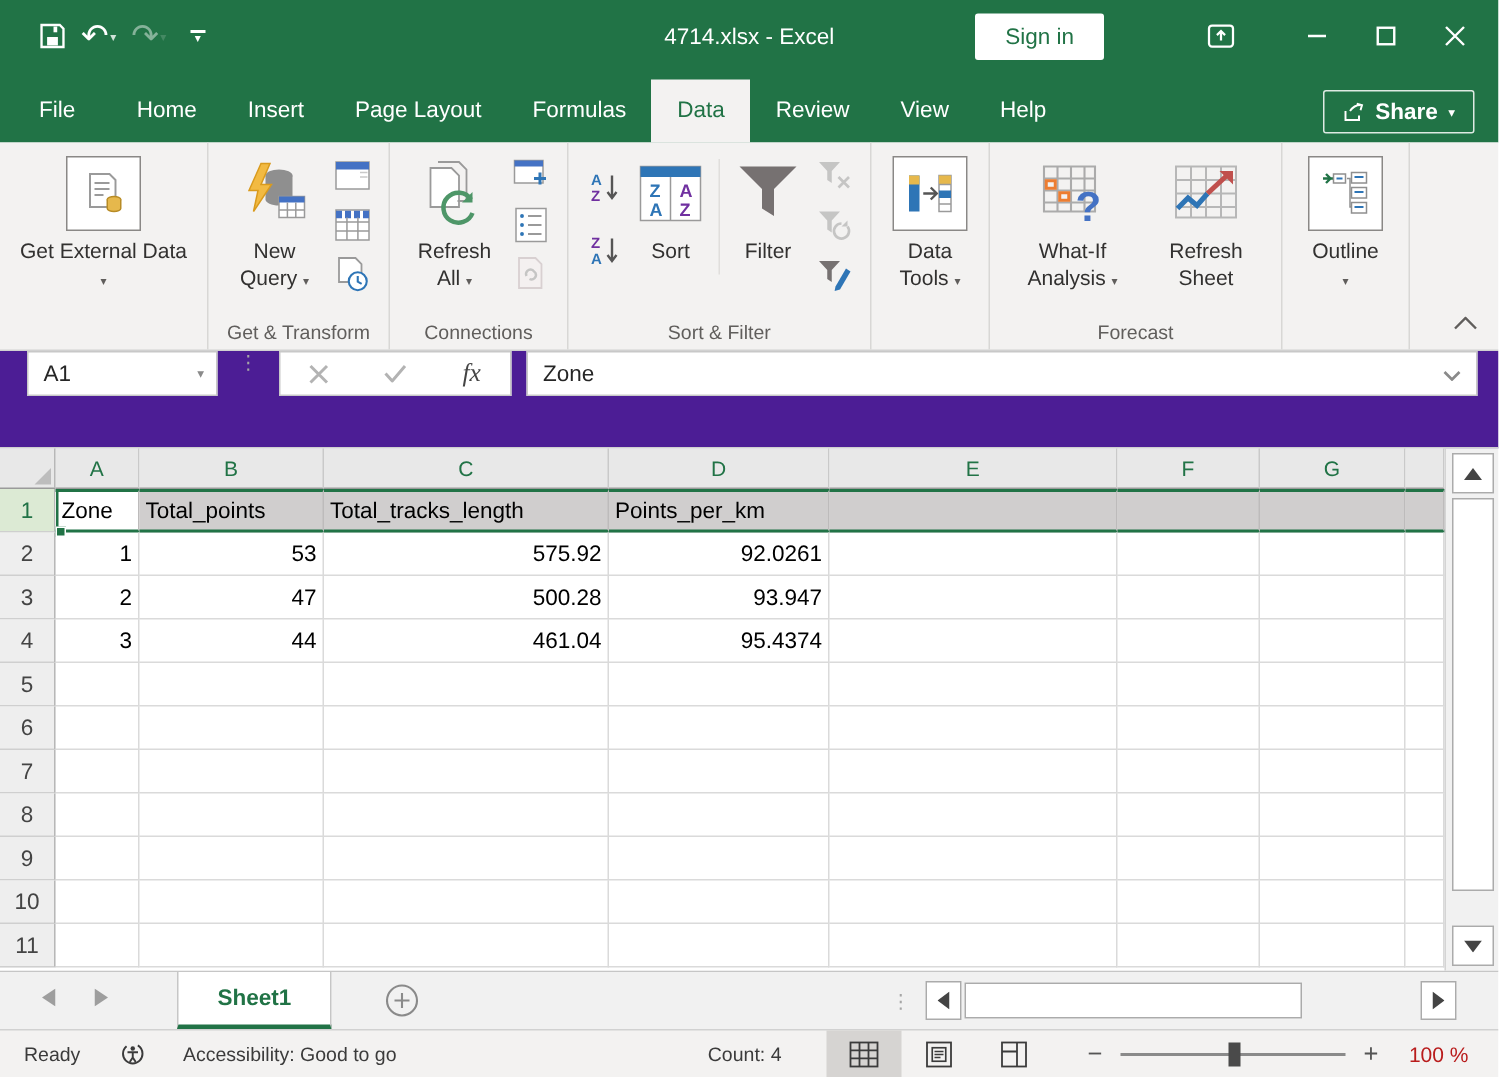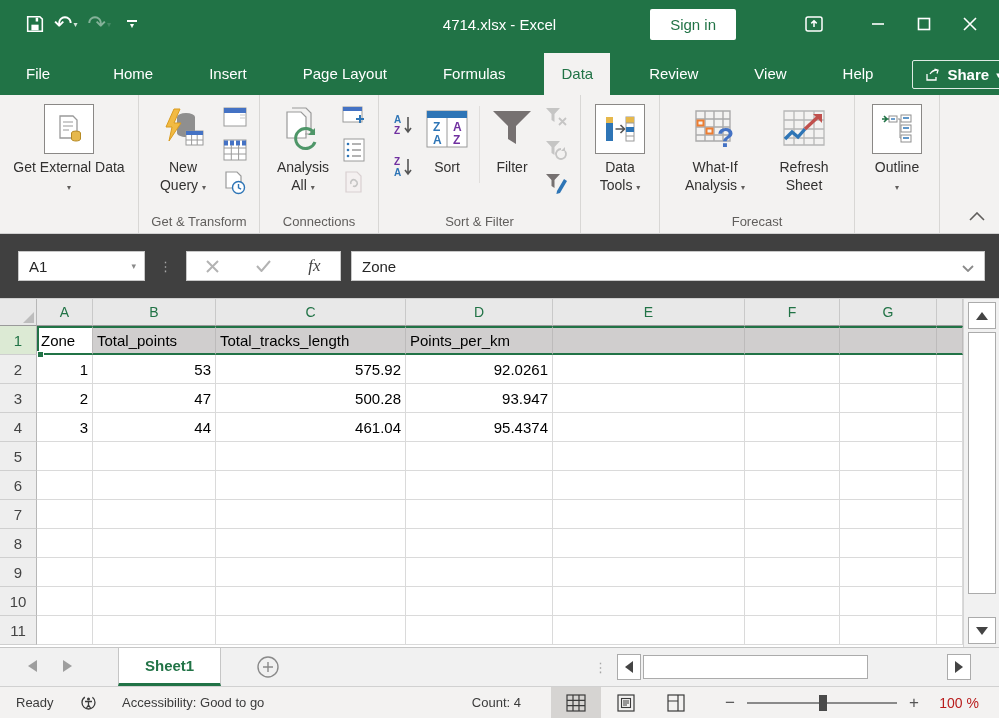--- a/index.html
+++ b/index.html
@@ -17,21 +17,21 @@
   .qat-custom { display:flex; flex-direction:column; align-items:center; margin-left:6px; }
   .qat-custom .bar { width:10px; border-top:2px solid #fff; margin-bottom:1px; }
   .qat-custom .car { font-size:8px; color:#fff; line-height:5px; }
   .tb-title { position:absolute; left:0; right:0; text-align:center; font-size:15px; color:#fff; pointer-events:none; }
   .tb-right { margin-left:auto; display:flex; align-items:center; gap:0; }
   .signin { background:#fff; color:#217346; font-size:15px; padding:7px 20px; border-radius:2px; margin-right:55px; cursor:pointer; }
   .winbtn { width:46px; height:48px; display:flex; align-items:center; justify-content:center; cursor:pointer; }
   .ribdisp { margin-right:18px; }
 
   
-  .tabsrow { height:47px; background:#217346; display:flex; align-items:flex-end; color:#fff;gap:22px; }
+  .tabsrow { height:47px; background:#217346; display:flex; align-items:flex-end; color:#fff; }
   .rtab { font-size:15px; padding:12px 17px 13px; cursor:pointer; white-space:nowrap; }
   .rtab.file { padding:12px 24px 13px; margin-left:2px; }
   .rtab.active { background:#f3f2f1; color:#217346; }
   .tellme { display:flex; align-items:center; gap:8px; padding:10px 14px; cursor:pointer; }
   .tellme span { font-size:15px; }
   .sharebox { margin-left:auto; margin-right:16px; border:1px solid rgba(255,255,255,.85); border-radius:2px;
     display:flex; align-items:center; gap:7px; padding:5px 12px; cursor:pointer; margin-bottom:6px; }
   .sharebox b { font-size:15px; font-weight:bold; }
   .sharebox .car { font-size:9px; }
 
@@ -44,21 +44,21 @@
   .blabel { font-size:14px; color:#323130; text-align:center; line-height:1.3; margin-top:3px; }
   .caret { font-size:8px; color:#605e5c; }
   .framed { width:50px; height:50px; background:#fff; border:1px solid #8a8886; display:flex; align-items:center; justify-content:center; }
   .smallcol { display:flex; flex-direction:column; justify-content:space-between; height:100px; padding:4px 3px; }
   .smallbtn { width:26px; height:26px; display:flex; align-items:center; justify-content:center; cursor:pointer; }
   .dim { opacity:.45; }
   .collapse-rib { position:absolute; right:14px; bottom:8px; cursor:pointer; }
   .subdiv { width:1px; background:#e0dedc; margin:6px 4px 26px; align-self:stretch; }
 
   
-  .formularow { height:65px; background:#404040; display:flex; align-items:center; padding:0 14px 0 18px; border-bottom:1px solid #cfcfcf; }
+  .formularow { height:65px; background:#4c1d95; display:flex; align-items:flex-start; padding:0 14px 0 18px; border-bottom:1px solid #cfcfcf; }
   .namebox { width:127px; height:30px; background:#fff; border:1px solid #c8c8c8; display:flex; align-items:center;
     font-size:15px; color:#262626; padding-left:10px; }
   .namebox .nb-caret { margin-left:auto; margin-right:8px; color:#8a8a8a; font-size:9px; }
   .dots-v { color:#a6a6a6; font-size:13px; letter-spacing:0; margin:0 14px; }
   .fxgroup { width:155px; height:30px; background:#fff; border:1px solid #c8c8c8; display:flex; align-items:center; justify-content:space-around; }
   .fxbtn { cursor:pointer; display:flex; align-items:center; justify-content:center; width:30px; height:26px; }
   .fx-italic { font-family:"Liberation Serif", serif; font-style:italic; font-size:17px; color:#444; }
   .fbar { flex:1; height:30px; background:#fff; border:1px solid #c8c8c8; margin-left:10px; display:flex; align-items:center;
     font-size:15px; color:#262626; padding:0 10px; }
   .fbar .fb-caret { margin-left:auto; color:#8a8a8a; }
@@ -247,21 +247,21 @@
   <div class="rgroup">
     <div class="bigbtn">
       <div class="iconbox">
         <svg width="44" height="46" viewBox="0 0 44 46">
             <path d="M6 6h14l5 5v21H6z" fill="#fff" stroke="#9a9a9a" stroke-width="1.2"></path>
             <path d="M11 2h14l5 5v21h-6" fill="none" stroke="#9a9a9a" stroke-width="1.2"></path>
             <path d="M33 27a10 10 0 1 0 1 9" fill="none" stroke="#4e9668" stroke-width="3"></path>
             <path d="M34 22v7h-7z" fill="#4e9668"></path>
           </svg>
       </div>
-      <div class="blabel" style="width:60px;"><span>Analysis All</span> <span class="caret">▾</span></div>
+      <div class="blabel" style="width:60px;"><span>Refresh All</span> <span class="caret">▾</span></div>
     </div>
     <div class="smallcol">
       <div class="smallbtn">
         <svg width="24" height="22" viewBox="0 0 24 22">
             <rect x="1" y="1" width="19" height="15" fill="#fff" stroke="#9a9a9a"></rect>
             <rect x="1" y="1" width="19" height="4" fill="#4472c4"></rect>
             <path d="M14 13h8M18 9v8" stroke="#2e75b6" stroke-width="2"></path>
           </svg>
       </div>
       <div class="smallbtn">

